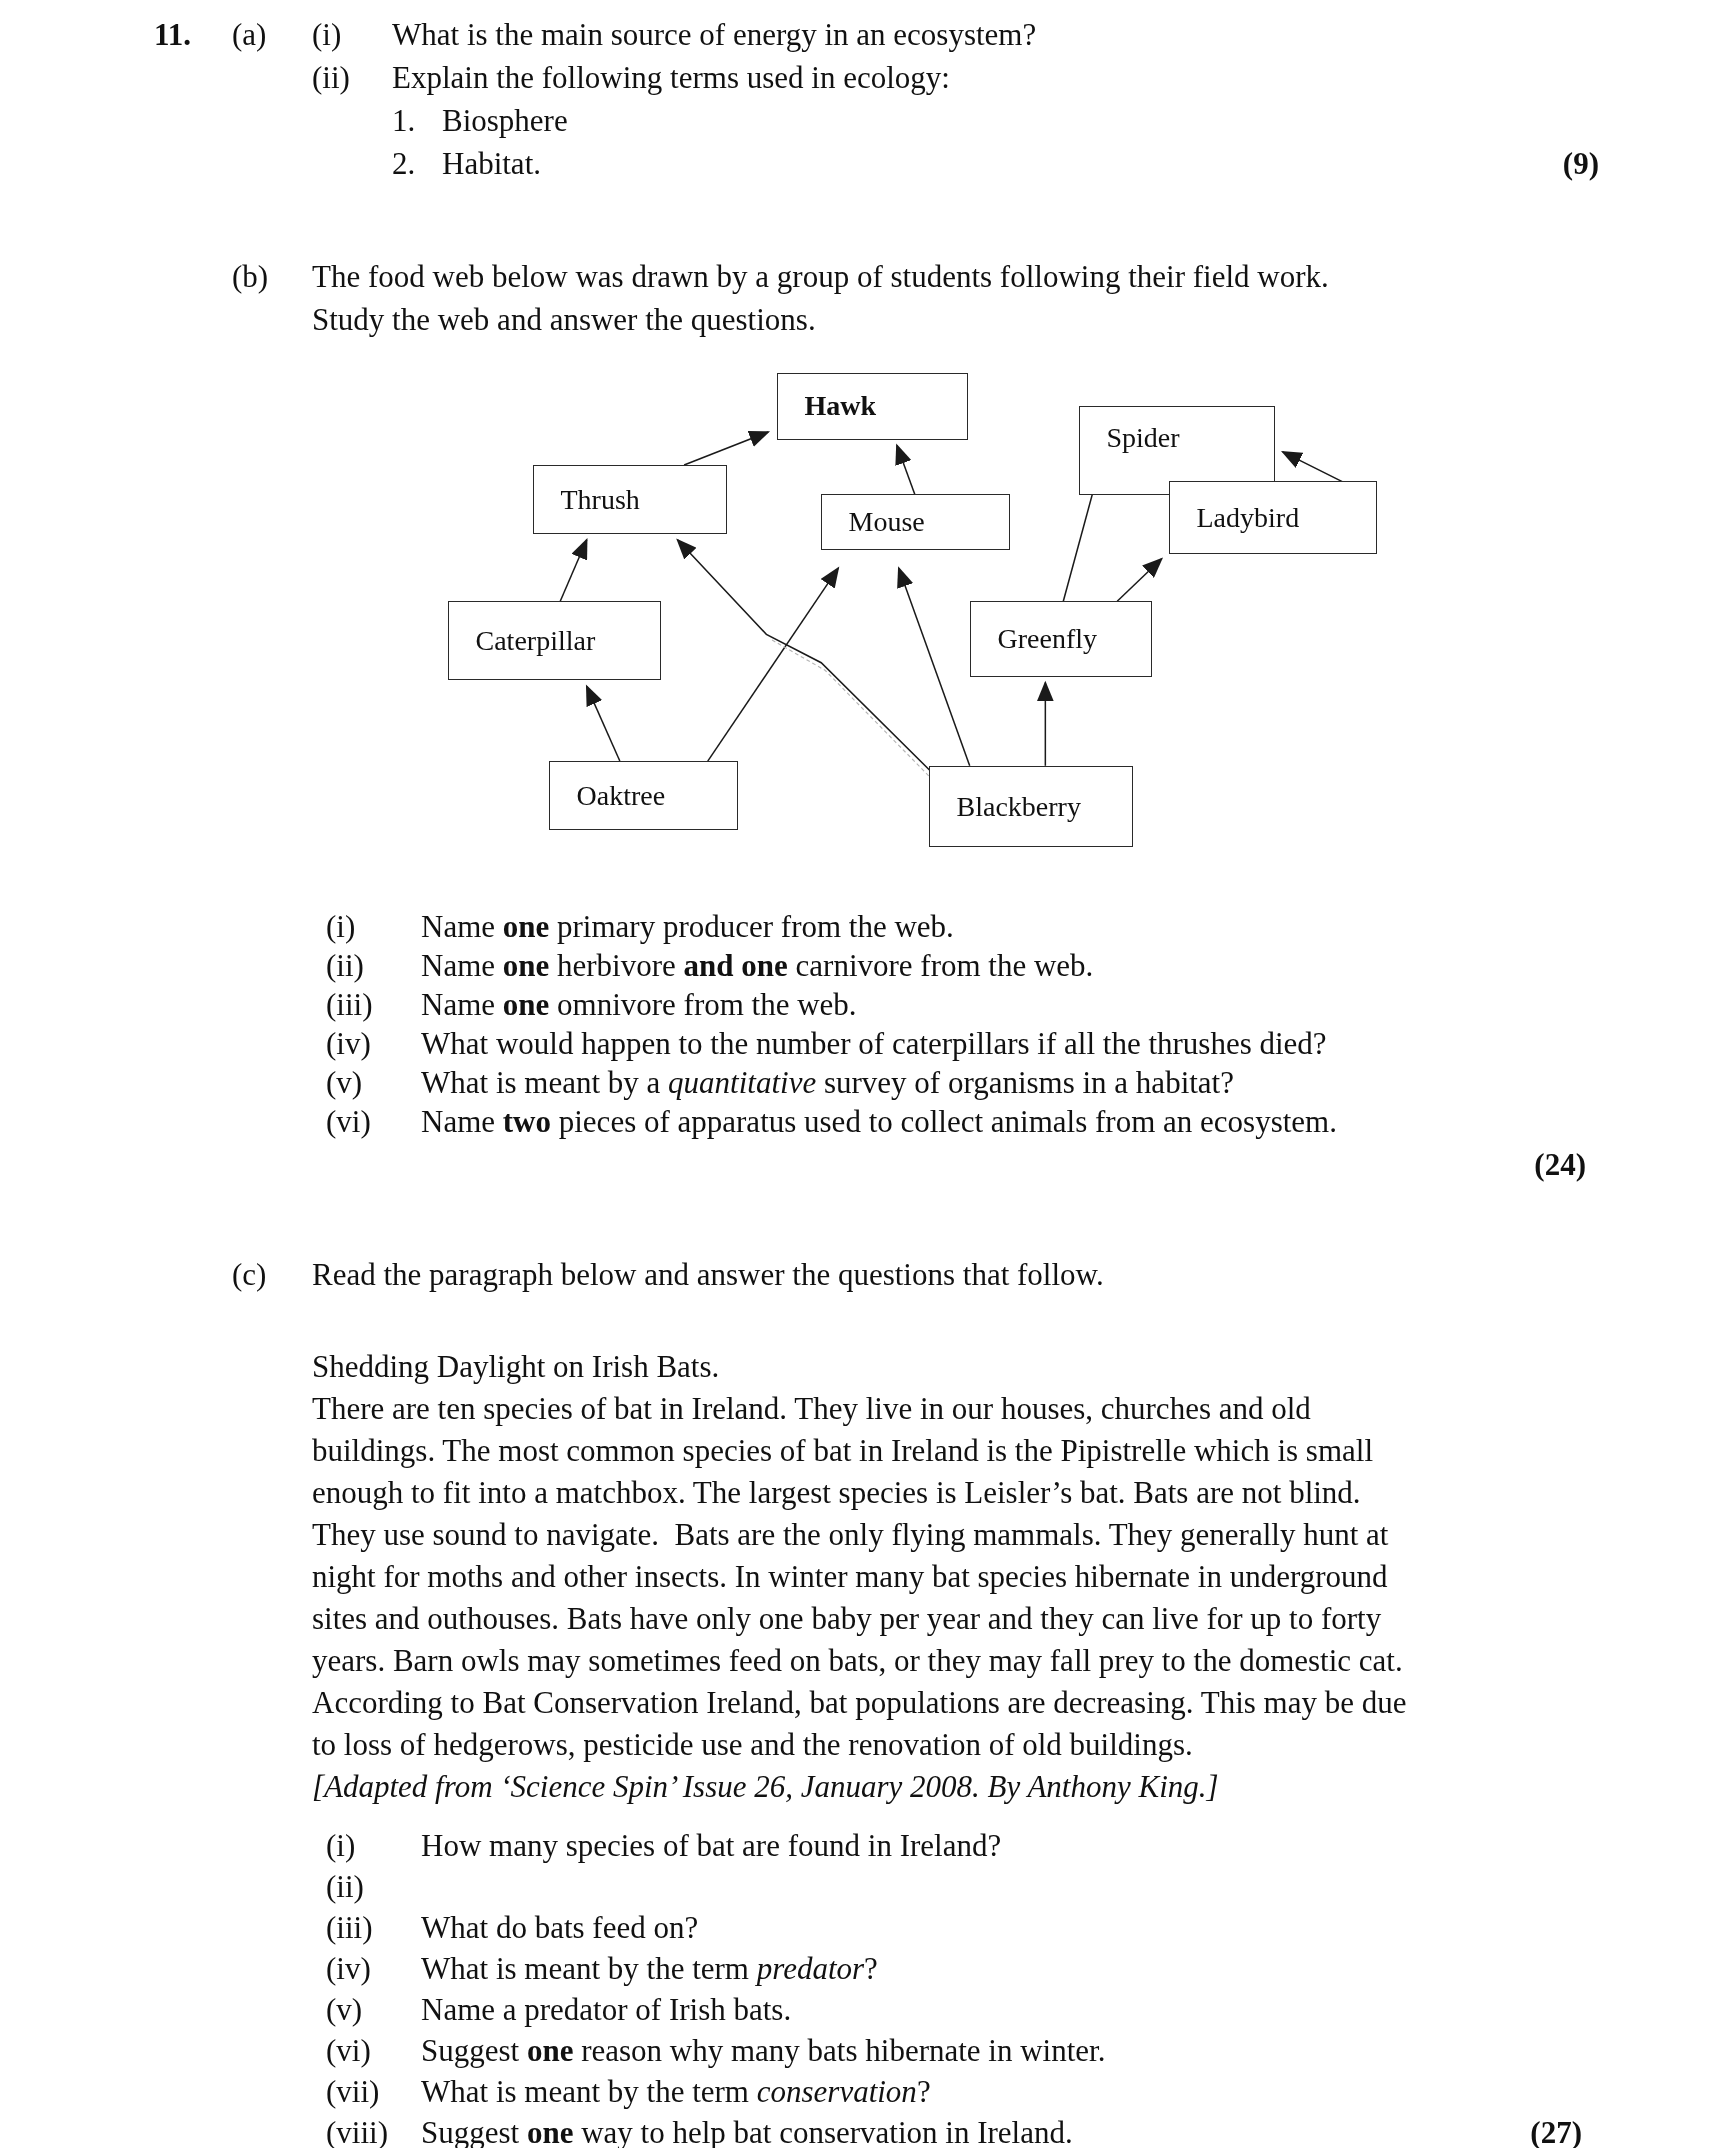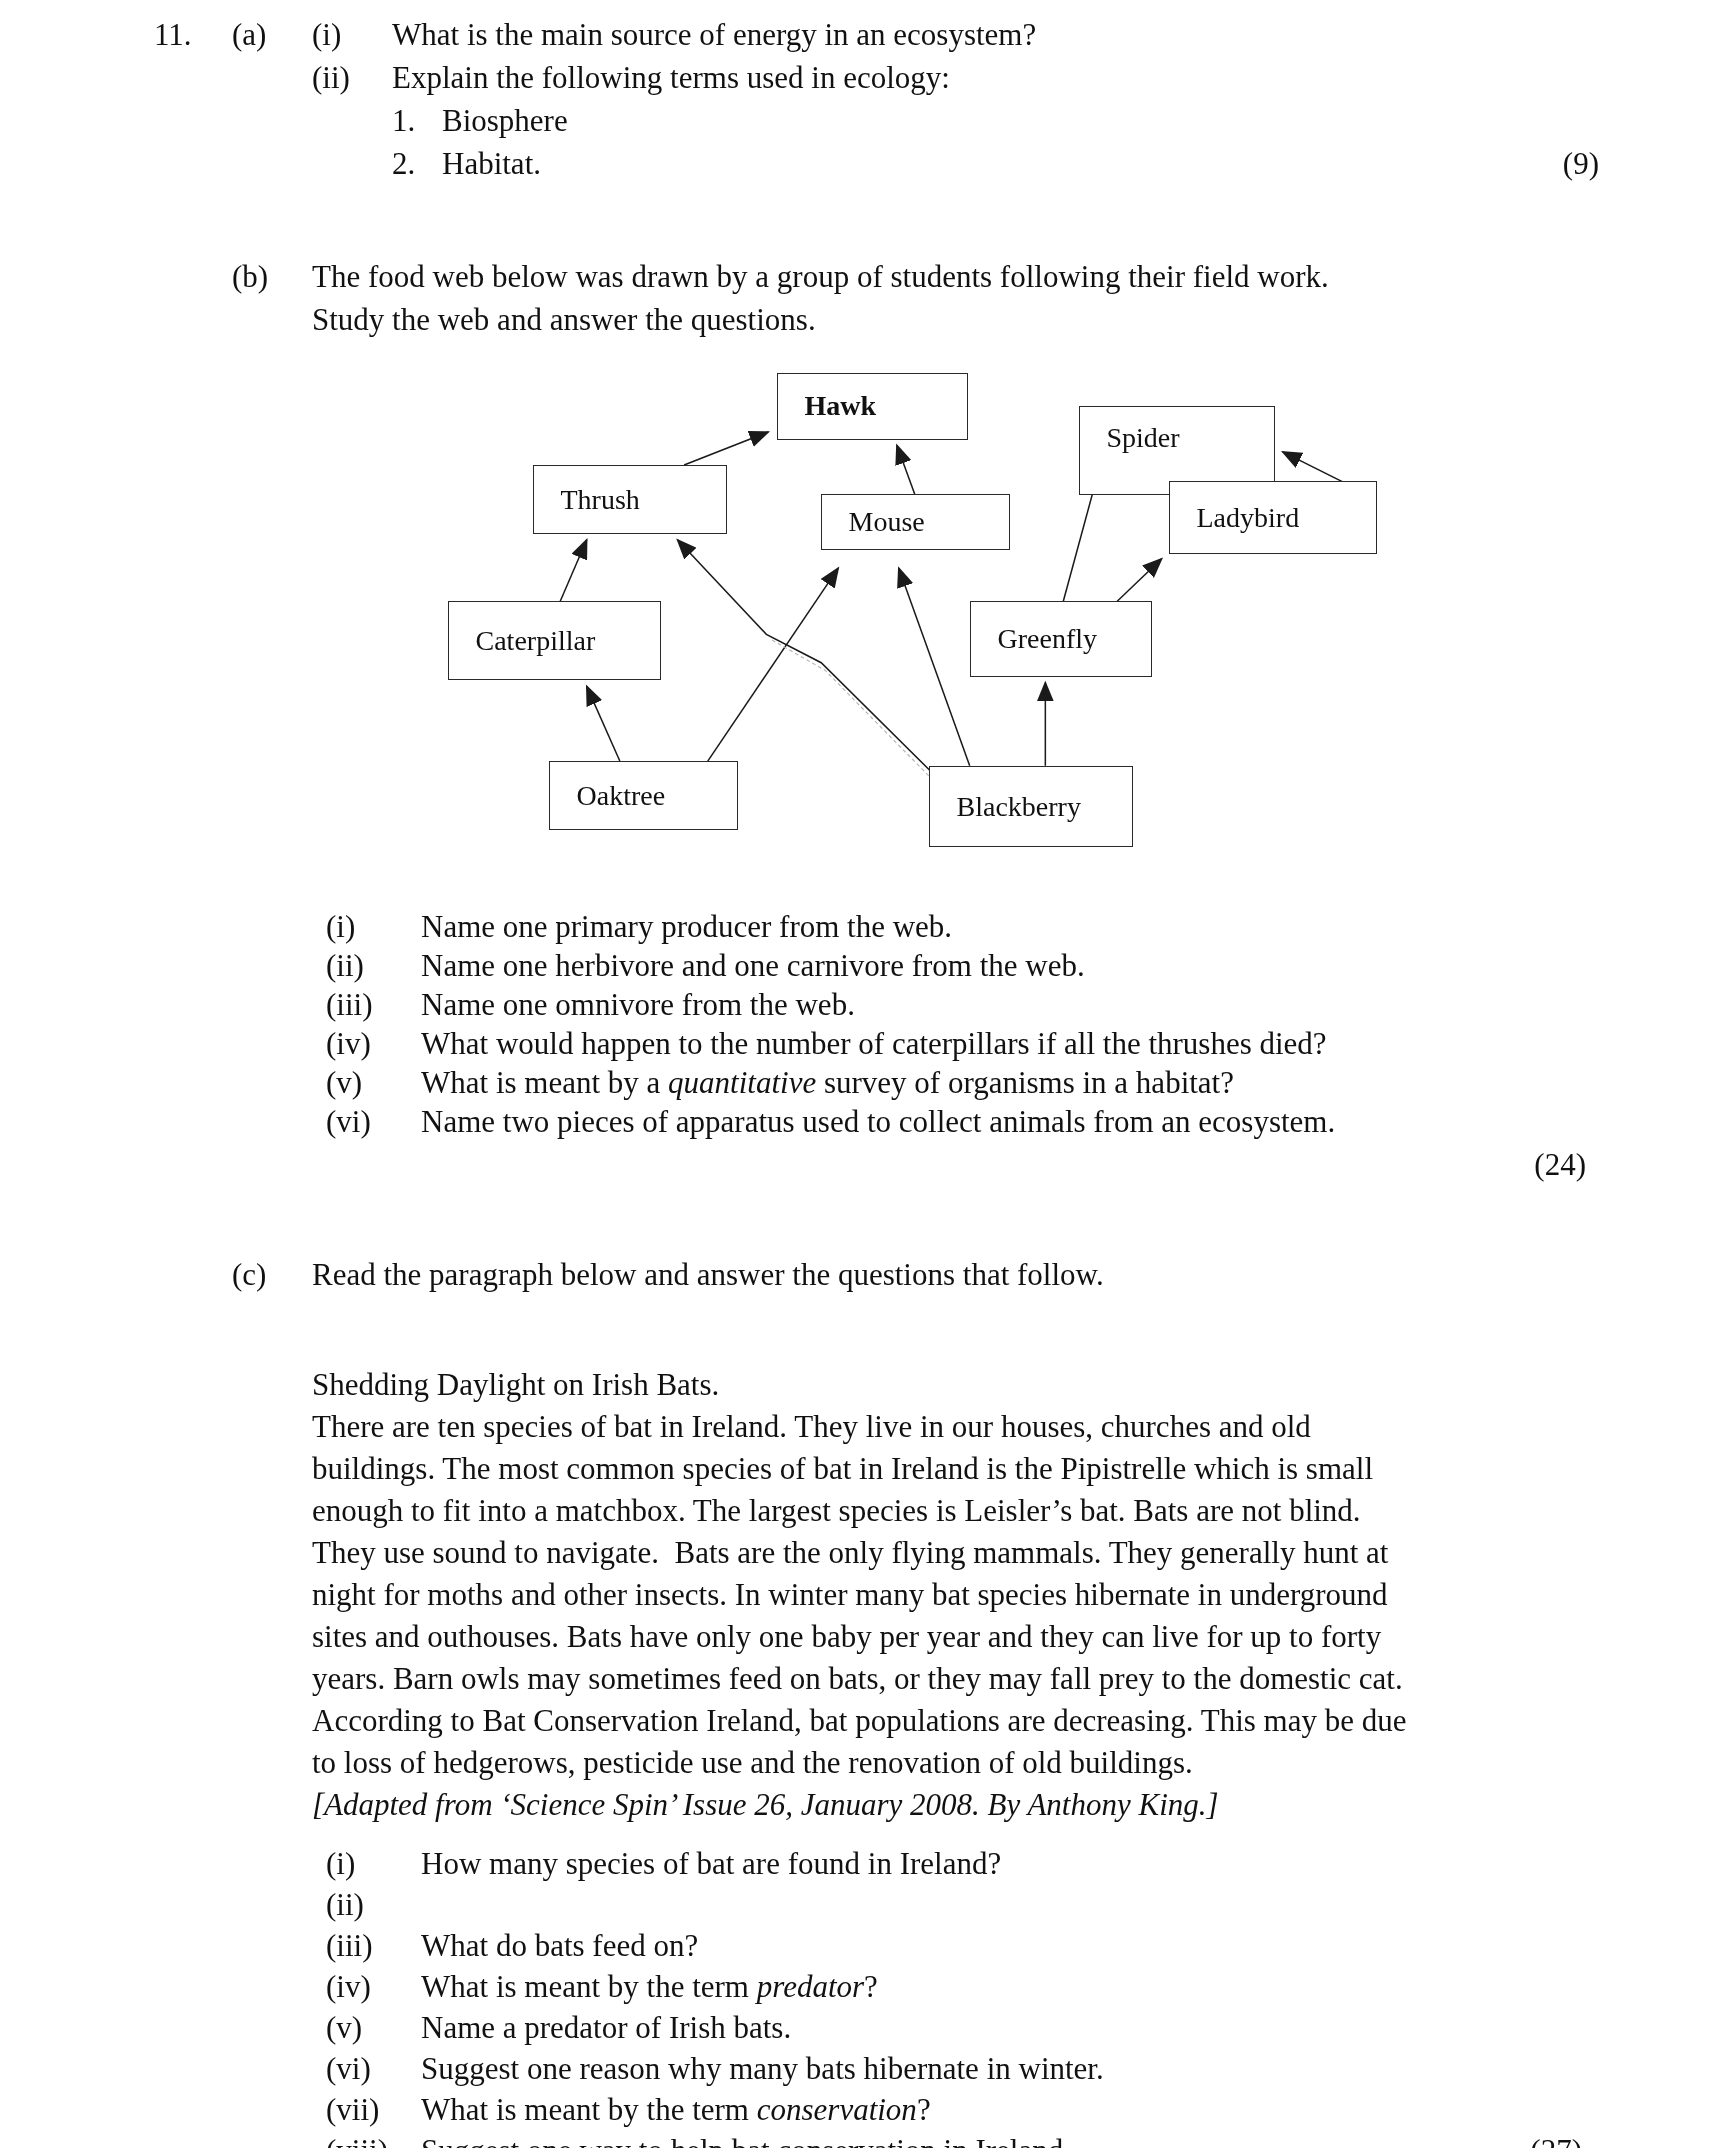--- a/index.html
+++ b/index.html
@@ -5,41 +5,41 @@
   html, body {
     margin: 0; padding: 0;
     width: 1720px; height: 2148px;
     background: #ffffff;
     color: #111;
     font-family: "Liberation Serif", "DejaVu Serif", serif;
     overflow: hidden;
   }
   .page { width: 1720px; padding-top: 13.2px; box-sizing: border-box; }
   .line { display: flex; font-size: 31px; line-height: 43px; white-space: pre; }
-  .b { font-weight: normal; }
+  .b { font-weight: bold; }
   .i { font-style: italic; }
   .grow { flex: 1 1 auto; }
   
   .c-qnum  { display: inline-block; margin-left: 154px; width: 78px; }
   .c-part  { display: inline-block; width: 80px; }
   .c-rom   { display: inline-block; width: 80px; }
   .c-sub   { display: inline-block; width: 50px; }
   .c-bpart { display: inline-block; margin-left: 232px; width: 80px; }
   .c-qmark { display: inline-block; margin-left: 326px; width: 95px; }
   .marks9  { margin-right: 121px; }
   .marks24 { margin-right: 134px; }
   .marks27 { margin-right: 138px; }
   
   .partb-intro { margin-top: 70px; }
   .diagram-wrap { position: relative; margin-top: 21px; width: 1720px; height: 539px; }
   .bq { margin-top: 5.7px; }
   .bq .line { line-height: 39px; }
   .marks24row { margin-top: 1.9px; }
   .partc-intro { margin-top: 67px; }
-  .passage { margin-top: 68px; margin-left: 312px; }
+  .passage { margin-top: 50px; margin-left: 312px; }
   .passage .pline { font-size: 31px; line-height: 42px; white-space: pre; }
   .cq { margin-top: 17px; }
   .cq .line { line-height: 41px; }
   
   .node {
     position: absolute;
     border: 1.9px solid #2a2a2a;
     background: #fff;
     box-sizing: border-box;
     display: flex; align-items: center;

